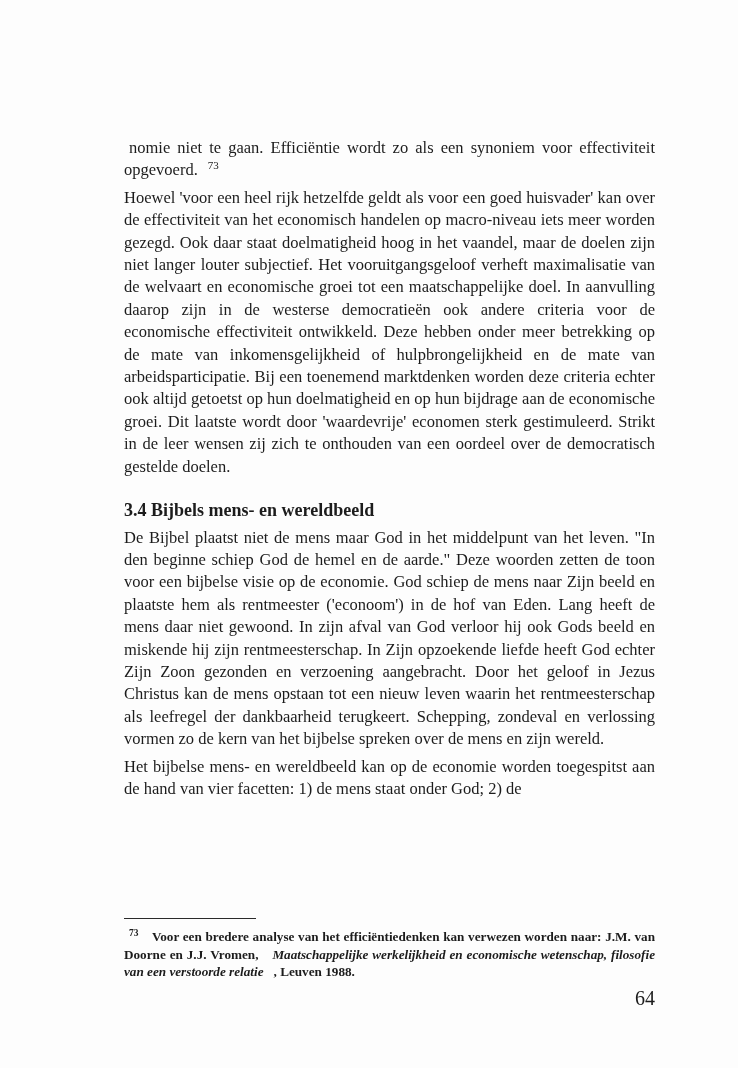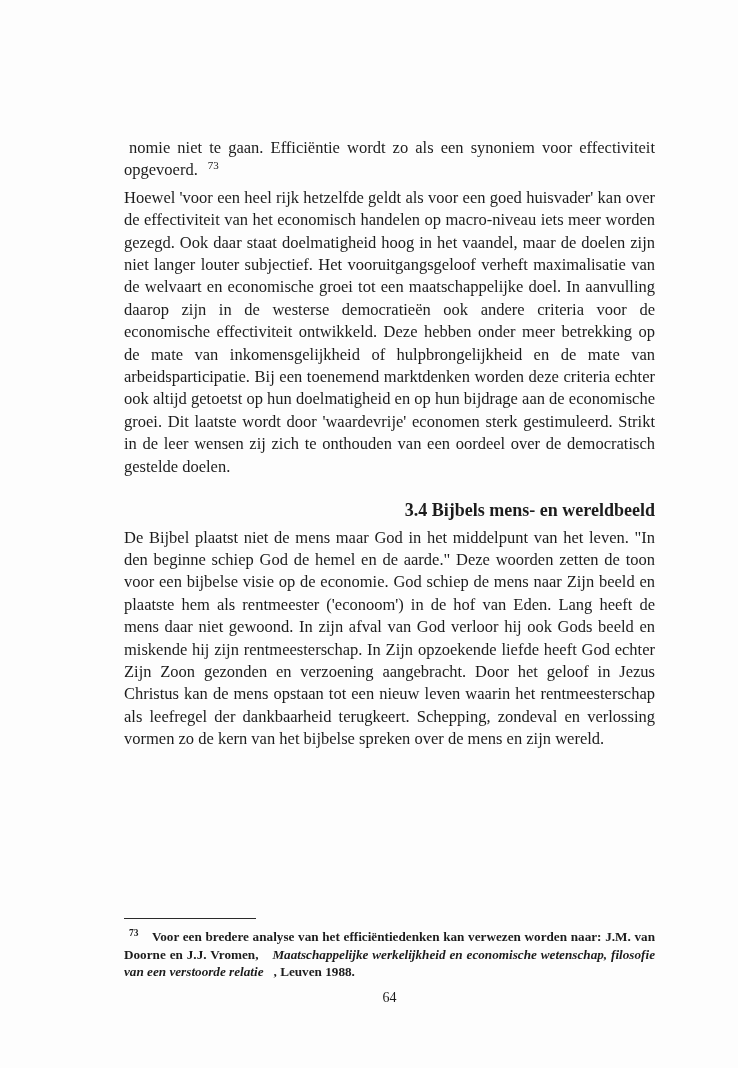--- a/index.html
+++ b/index.html
@@ -26,21 +26,21 @@
     font-size: 16.5px;
     line-height: 22.4px;
     text-align: justify;
   }
   .section-heading {
     font-size: 18px;
     font-weight: bold;
     line-height: 22.4px;
     margin-top: 21px;
     margin-bottom: 1px;
-    text-align: right;
+    text-align: left;
   }
   sup.fn-ref {
     font-size: 11px;
     line-height: 0;
   }
   .footnote-area {
     position: absolute;
     top: 893px;
     left: 99px;
     width: 541px;
@@ -58,41 +58,42 @@
     font-weight: bold;
   }
   .footnote sup {
     font-size: 9.5px;
     line-height: 0;
   }
   .footnote em {
     font-style: italic;
   }
   .page-number {
-    font-size: 14px;
+    font-size: 20px;
     line-height: 22px;
     margin-top: 6px;
-    text-align: center;
+    text-align: right;
   }
 </style>
 </head>
 <body>
 
 <div class="page">
 
   <main class="text-block">
 
     <p class="body-para"><span>nomie niet te gaan. Efficiëntie wordt zo als een synoniem voor effectiviteit opgevoerd.</span><sup class="fn-ref">73</sup></p>
 
     <p class="body-para">Hoewel 'voor een heel rijk hetzelfde geldt als voor een goed huisvader' kan over de effectiviteit van het economisch handelen op macro-niveau iets meer worden gezegd. Ook daar staat doelmatigheid hoog in het vaandel, maar de doelen zijn niet langer louter subjectief. Het vooruitgangsgeloof verheft maximalisatie van de welvaart en economische groei tot een maatschappelijke doel. In aanvulling daarop zijn in de westerse democratieën ook andere criteria voor de economische effectiviteit ontwikkeld. Deze hebben onder meer betrekking op de mate van inkomensgelijkheid of hulpbrongelijkheid en de mate van arbeidsparticipatie. Bij een toenemend marktdenken worden deze criteria echter ook altijd getoetst op hun doelmatigheid en op hun bijdrage aan de economische groei. Dit laatste wordt door 'waardevrije' economen sterk gestimuleerd. Strikt in de leer wensen zij zich te onthouden van een oordeel over de democratisch gestelde doelen.</p>
 
     <h2 class="section-heading">3.4 Bijbels mens- en wereldbeeld</h2>
 
     <p class="body-para">De Bijbel plaatst niet de mens maar God in het middelpunt van het leven. "In den beginne schiep God de hemel en de aarde." Deze woorden zetten de toon voor een bijbelse visie op de economie. God schiep de mens naar Zijn beeld en plaatste hem als rentmeester ('econoom') in de hof van Eden. Lang heeft de mens daar niet gewoond. In zijn afval van God verloor hij ook Gods beeld en miskende hij zijn rentmeesterschap. In Zijn opzoekende liefde heeft God echter Zijn Zoon gezonden en verzoening aangebracht. Door het geloof in Jezus Christus kan de mens opstaan tot een nieuw leven waarin het rentmeesterschap als leefregel der dankbaarheid terugkeert. Schepping, zondeval en verlossing vormen zo de kern van het bijbelse spreken over de mens en zijn wereld.</p>
 
+    <p class="body-para">Het bijbelse mens- en wereldbeeld kan op de economie worden toegespitst aan de hand van vier facetten: 1) de mens staat onder God; 2) de</p>
 
   </main>
 
   <footer class="footnote-area">
     <div class="footnote-rule"></div>
     <p class="footnote"><sup>73</sup><span> Voor een bredere analyse van het efficiëntiedenken kan verwezen worden naar: J.M. van Doorne en J.J. Vromen, </span><em>Maatschappelijke werkelijkheid en economische wetenschap, filosofie van een verstoorde relatie</em><span>, Leuven 1988.</span></p>
     <div class="page-number">64</div>
   </footer>
 
 </div>

